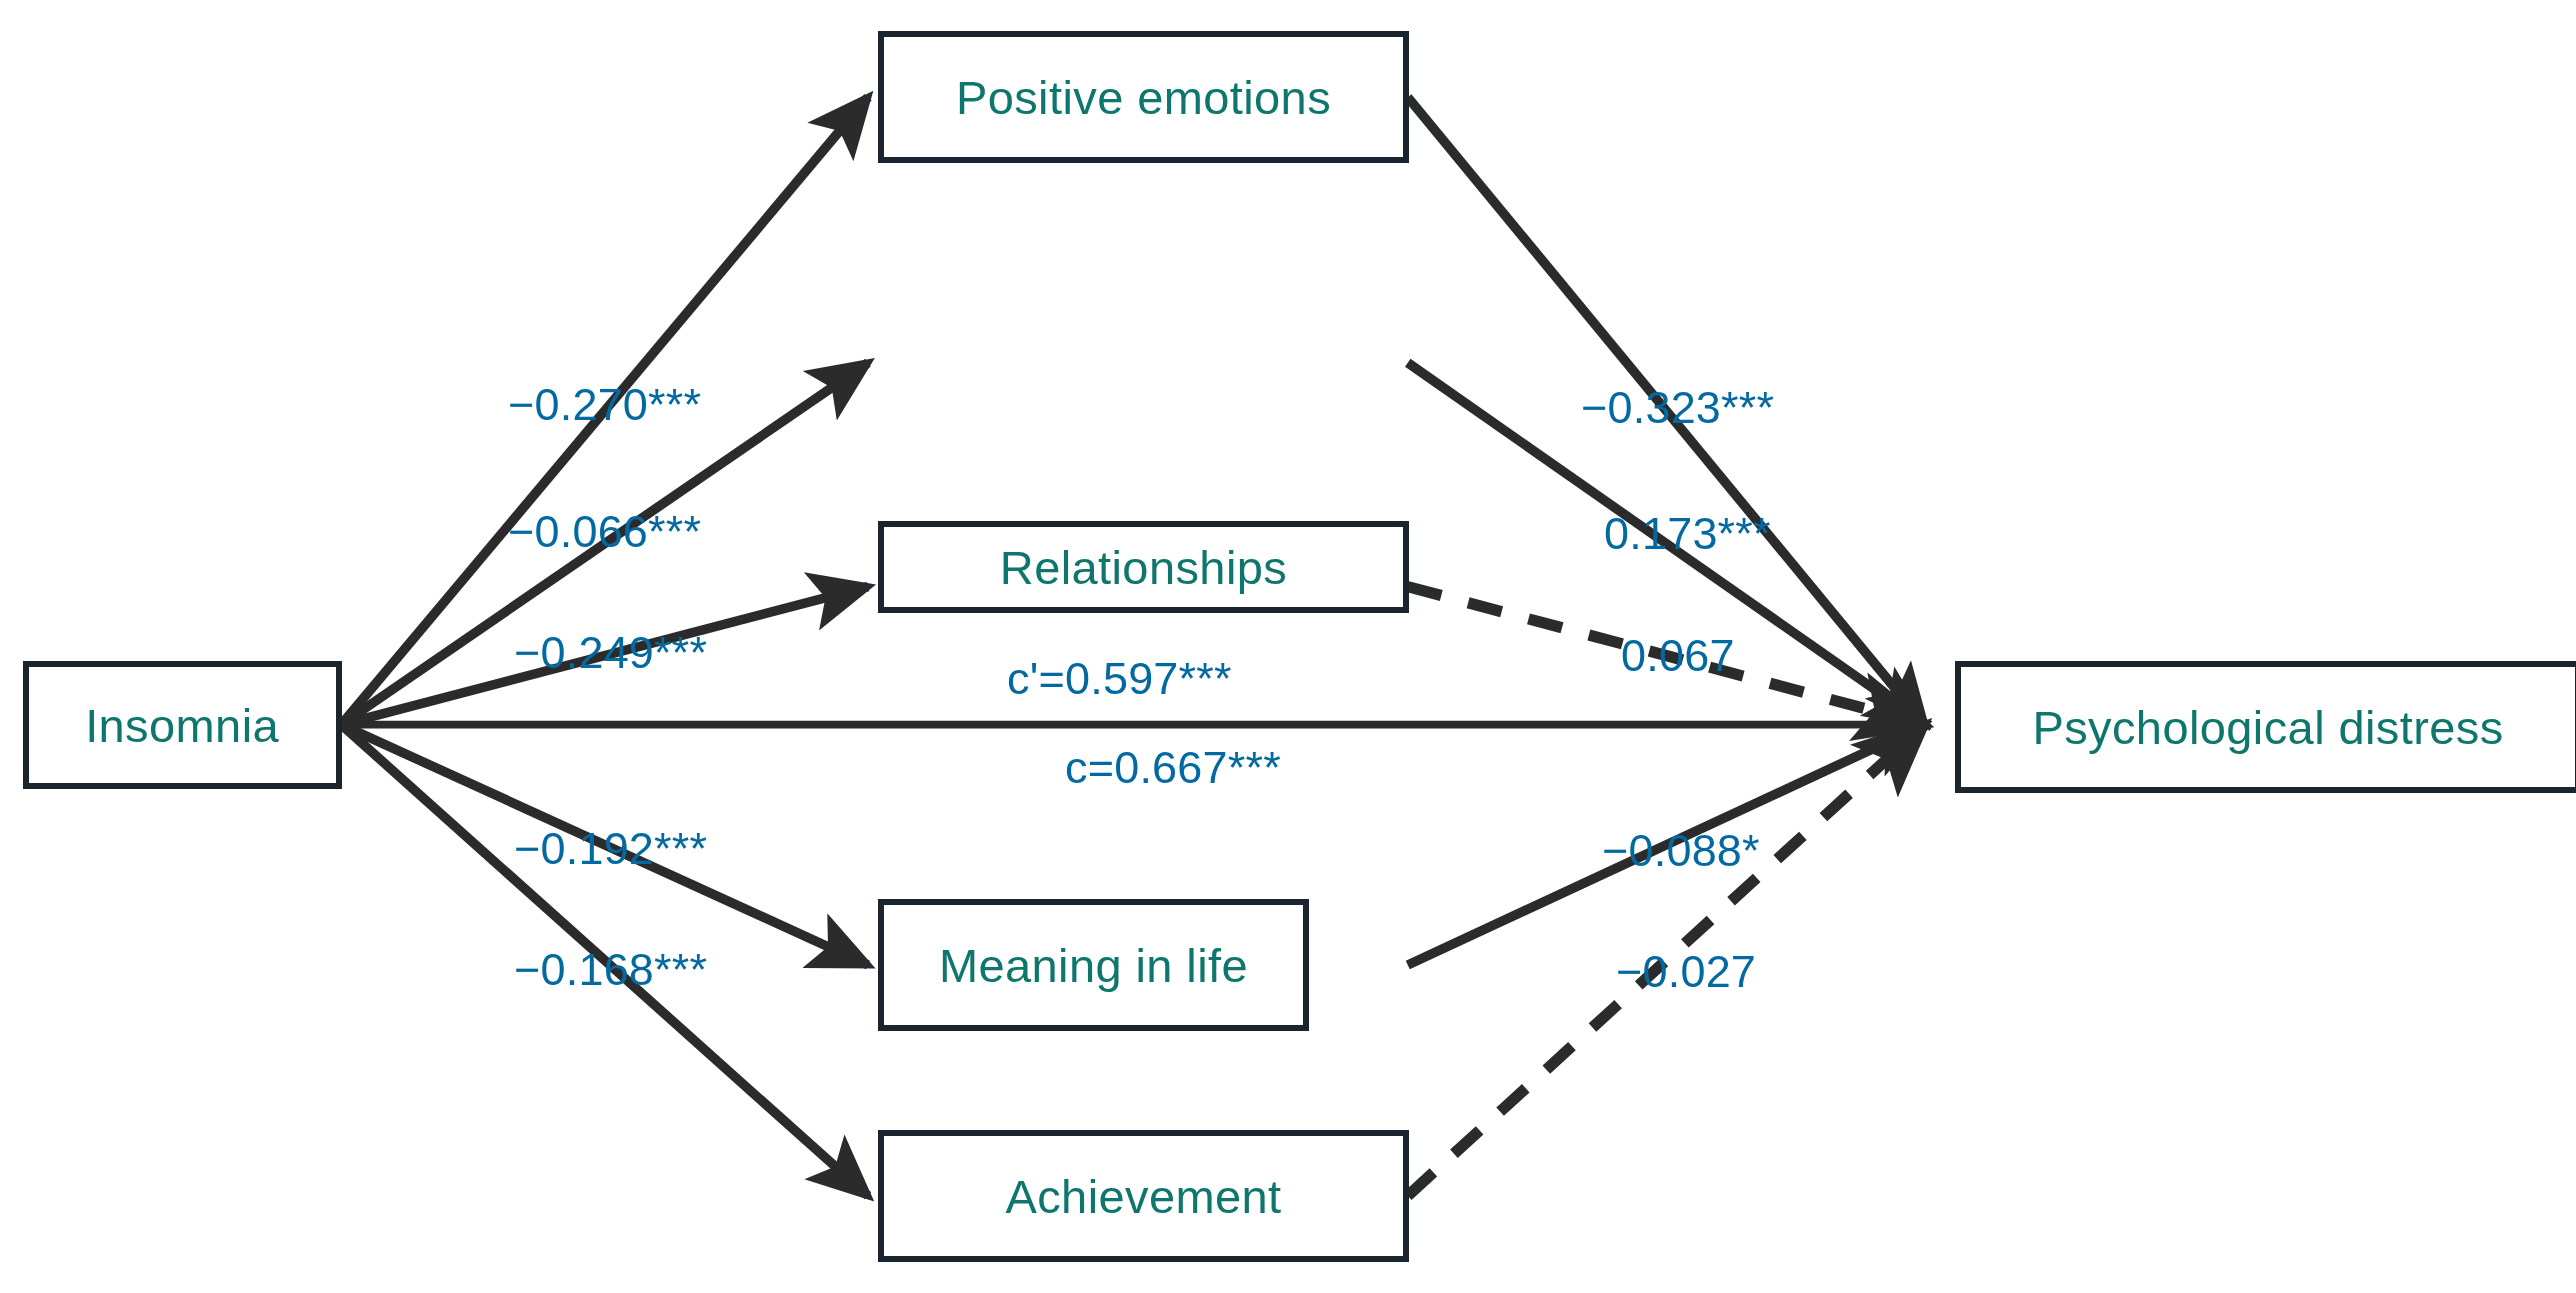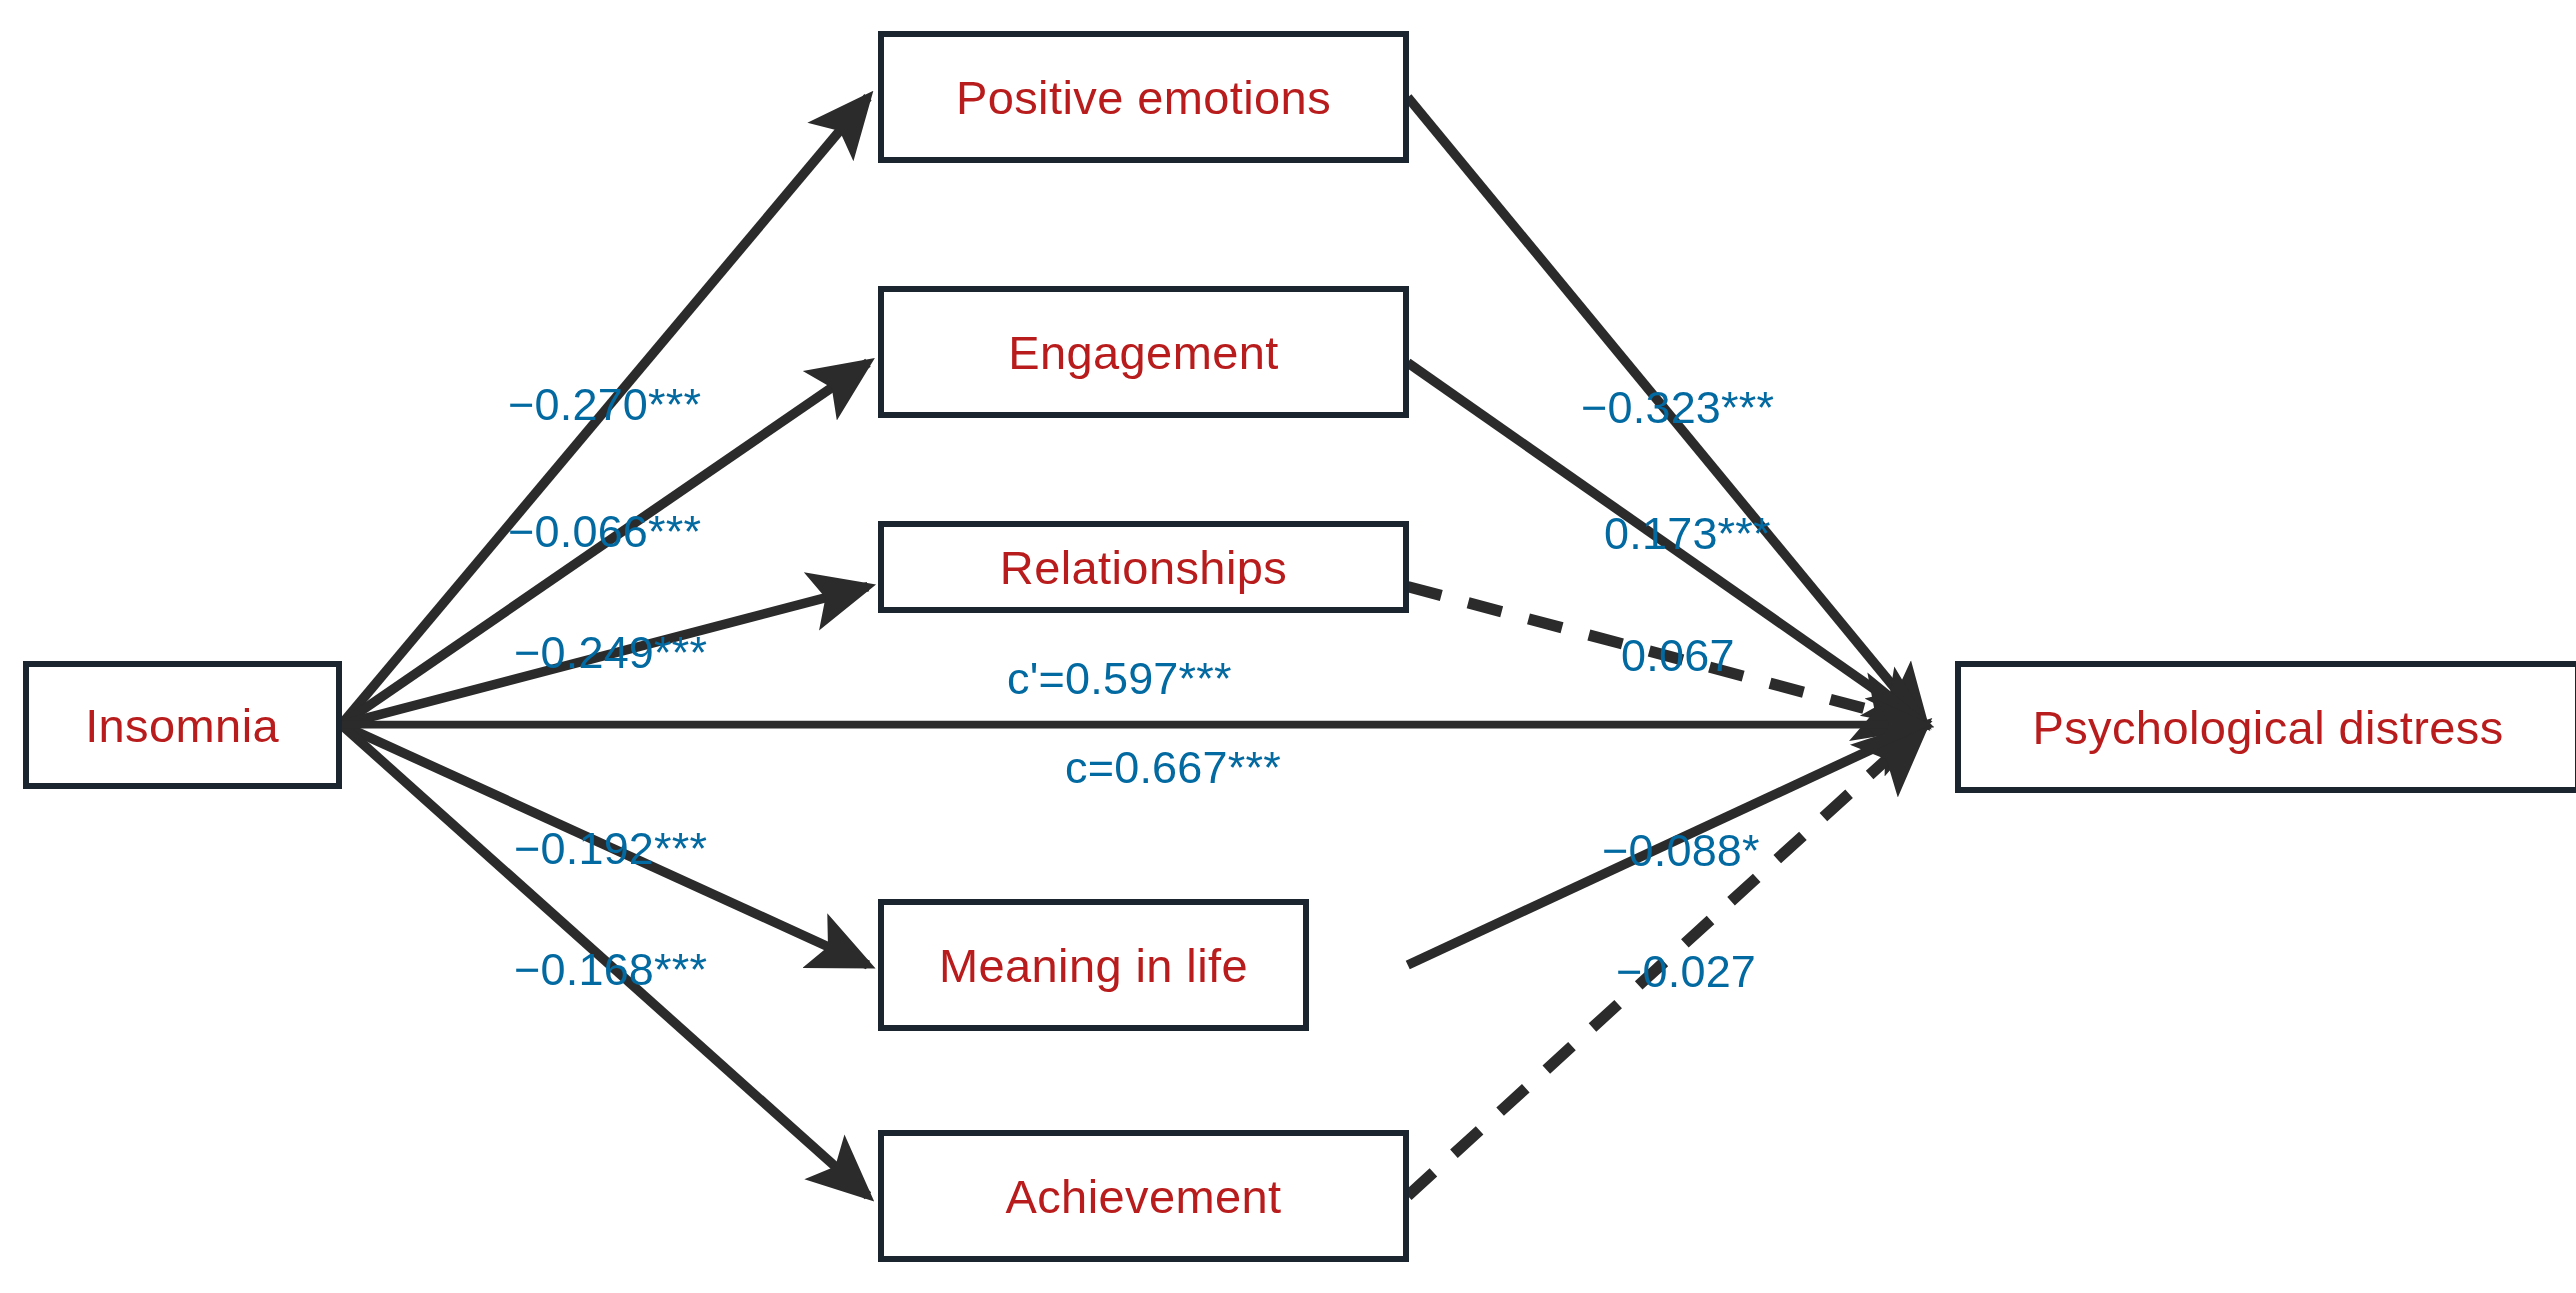--- a/index.html
+++ b/index.html
@@ -29,21 +29,21 @@
     box-sizing: border-box;
     background: #ffffff;
     border: 6px solid #1b2530;
     display: flex;
     align-items: center;
     justify-content: center;
   }
   .node-label {
     font-family: "Liberation Sans", sans-serif;
     font-size: 47px;
-    color: #b91c1c;
+    color: #0f766e;
     letter-spacing: 0.4px;
     white-space: nowrap;
   }
   .edge-label {
     position: absolute;
     font-family: "Liberation Sans", sans-serif;
     font-size: 45px;
     color: #0369a1;
     white-space: nowrap;
     letter-spacing: 0.2px;
@@ -81,23 +81,20 @@
   </svg>
 
   <div class="node-box" style="left:22.6px; top:661px; width:319px; height:128px;">
     <span class="node-label">Insomnia</span>
   </div>
 
   <div class="node-box" style="left:878px; top:31px; width:531px; height:132px;">
     <span class="node-label">Positive emotions</span>
   </div>
 
-  <div class="node-box" style="left:878px; top:286px; width:531px; height:132px;">
-    <span class="node-label">Engagement</span>
-  </div>
 
   <div class="node-box" style="left:878px; top:521px; width:531px; height:92px;">
     <span class="node-label">Relationships</span>
   </div>
 
   <div class="node-box" style="left:878px; top:899px; width:431px; height:132px;">
     <span class="node-label">Meaning in life</span>
   </div>
 
   <div class="node-box" style="left:878px; top:1130px; width:531px; height:132px;">

